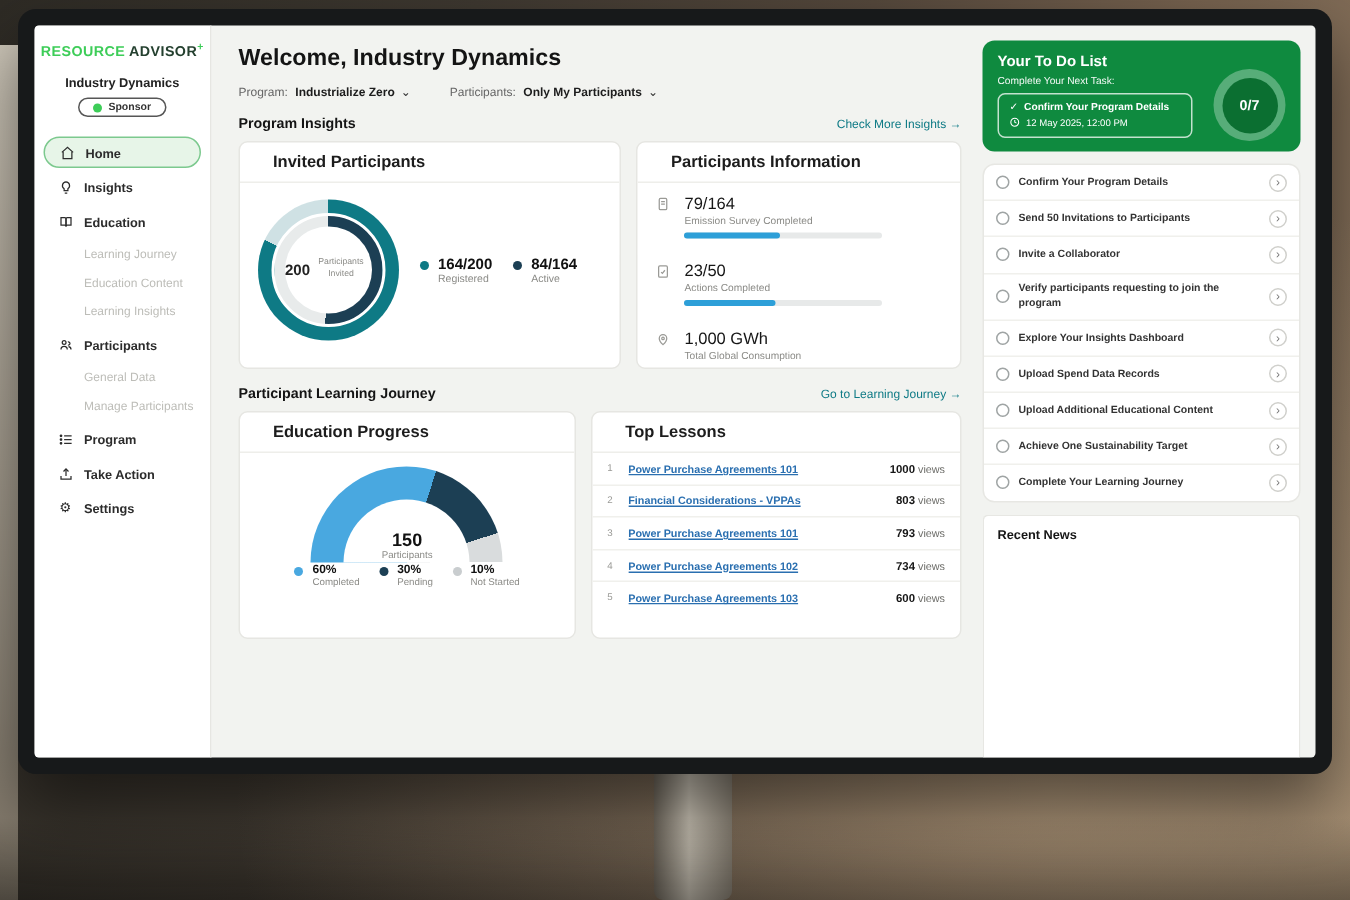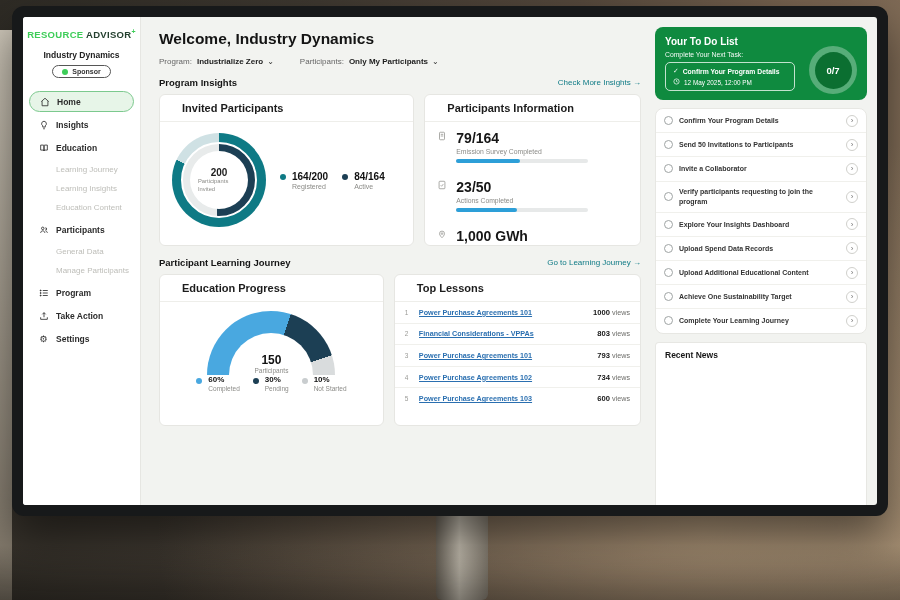--- a/index.html
+++ b/index.html
@@ -46,34 +46,34 @@
   .cards{display:flex;gap:10px}
   .card{background:#fff;border:1px solid #e6e6e2;border-radius:6px;overflow:hidden;height:152px}
   .card-h{font-size:11px;font-weight:bold;color:#1c1c1c;padding:7px 22px;border-bottom:1px solid #eeeeea}
   .c-invited{flex:1.18}.c-info{flex:1}.c-edu{flex:1}.c-lessons{flex:1.1}
 
   .invited-body{display:flex;align-items:center;gap:14px;padding:11px 12px}
   .donut{width:94px;height:94px;border-radius:50%;flex-shrink:0;display:flex;align-items:center;justify-content:center;
        background:conic-gradient(var(--teal) calc(var(--p)*1%),#cfe1e4 0)}
   .donut-mid{width:76px;height:76px;border-radius:50%;border:2px solid #fff;display:flex;align-items:center;justify-content:center;
        background:conic-gradient(var(--navy) calc(var(--p)*1%),#e8ebeb 0)}
-  .donut-hole{width:58px;height:58px;border-radius:50%;background:#fff;display:flex;flex-direction:column;
-       align-items:center;justify-content:center;text-align:left}
+  .donut-hole{width:58px;height:58px;border-radius:50%;background:#fff;display:flex;
+       align-items:center;justify-content:center;text-align:center}
   .donut-hole .v{font-size:10px;font-weight:bold}
   .donut-hole .l{font-size:5.8px;color:#8b8b87;line-height:1.3;width:42px}
   .leg{display:flex;flex-direction:row;gap:14px}
   .leg-item{display:flex;align-items:flex-start;gap:6px}
   .leg-dot{width:6px;height:6px;border-radius:50%;margin-top:3px;flex-shrink:0}
   .leg-v{font-size:10px;font-weight:bold;color:#111}
   .leg-l{font-size:7px;color:#8b8b87;margin-top:1px}
 
   .stat{display:flex;gap:8px;padding:8px 12px;align-items:flex-start}
   .stat .ic{width:11px;color:#9a9a96;margin-top:1px;flex-shrink:0}
   .stat .ic svg{width:10px;height:10px}
-  .stat .v{font-size:14px;font-weight:bold;color:#161616}
+  .stat .v{font-size:11px;font-weight:normal;color:#161616}
   .stat .l{font-size:6.8px;color:#8b8b87;margin-top:2px}
   .bar{width:132px;height:4px;background:#e7e9e9;border-radius:2px;margin-top:4px}
   .bar-f{height:100%;background:var(--blue);border-radius:2px}
 
   .gauge-wrap{padding:9px 10px 0;display:flex;flex-direction:column;align-items:center}
   .gauge{width:128px;height:64px;position:relative;border-radius:128px 128px 0 0;
        background:conic-gradient(from 270deg at 50% 100%,var(--lblue) 0 calc(var(--p1)*1.8deg),
                  var(--navy) 0 calc((var(--p1) + var(--p2))*1.8deg),#d9dcdd 0 180deg,transparent 0)}
   .gauge:after{content:"";position:absolute;left:50%;bottom:0;transform:translateX(-50%);
        width:84px;height:42px;background:#fff;border-radius:84px 84px 0 0}
@@ -158,24 +158,24 @@
                 <path d="M4 5h6a2 2 0 0 1 2 2v12a2 2 0 0 0-2-2H4z"></path>
                 <path d="M20 5h-6a2 2 0 0 0-2 2v12a2 2 0 0 1 2-2h6z"></path>
               </svg>
             </span>
         <span>Education</span>
       </div>
       <div class="nav-sub">
             <span>Learning Journey</span>
           </div>
       <div class="nav-sub">
+            <span>Education Content</span>
+          </div>
+      <div class="nav-sub">
             <span>Learning Insights</span>
-          </div>
-      <div class="nav-sub">
-            <span>Education Content</span>
           </div>
       <div class="nav-item">
         <span class="ic">
               <svg viewBox="0 0 24 24" fill="none" stroke="currentColor" stroke-width="2">
                 <circle cx="9" cy="8" r="3"></circle>
                 <path d="M4 19c0-3 2.5-5 5-5s5 2 5 5"></path>
                 <path d="M15 12a2.6 2.6 0 1 0 0-5"></path>
                 <path d="M16 14.5c2.5.3 4 2.2 4 4.5"></path>
               </svg>
             </span>

